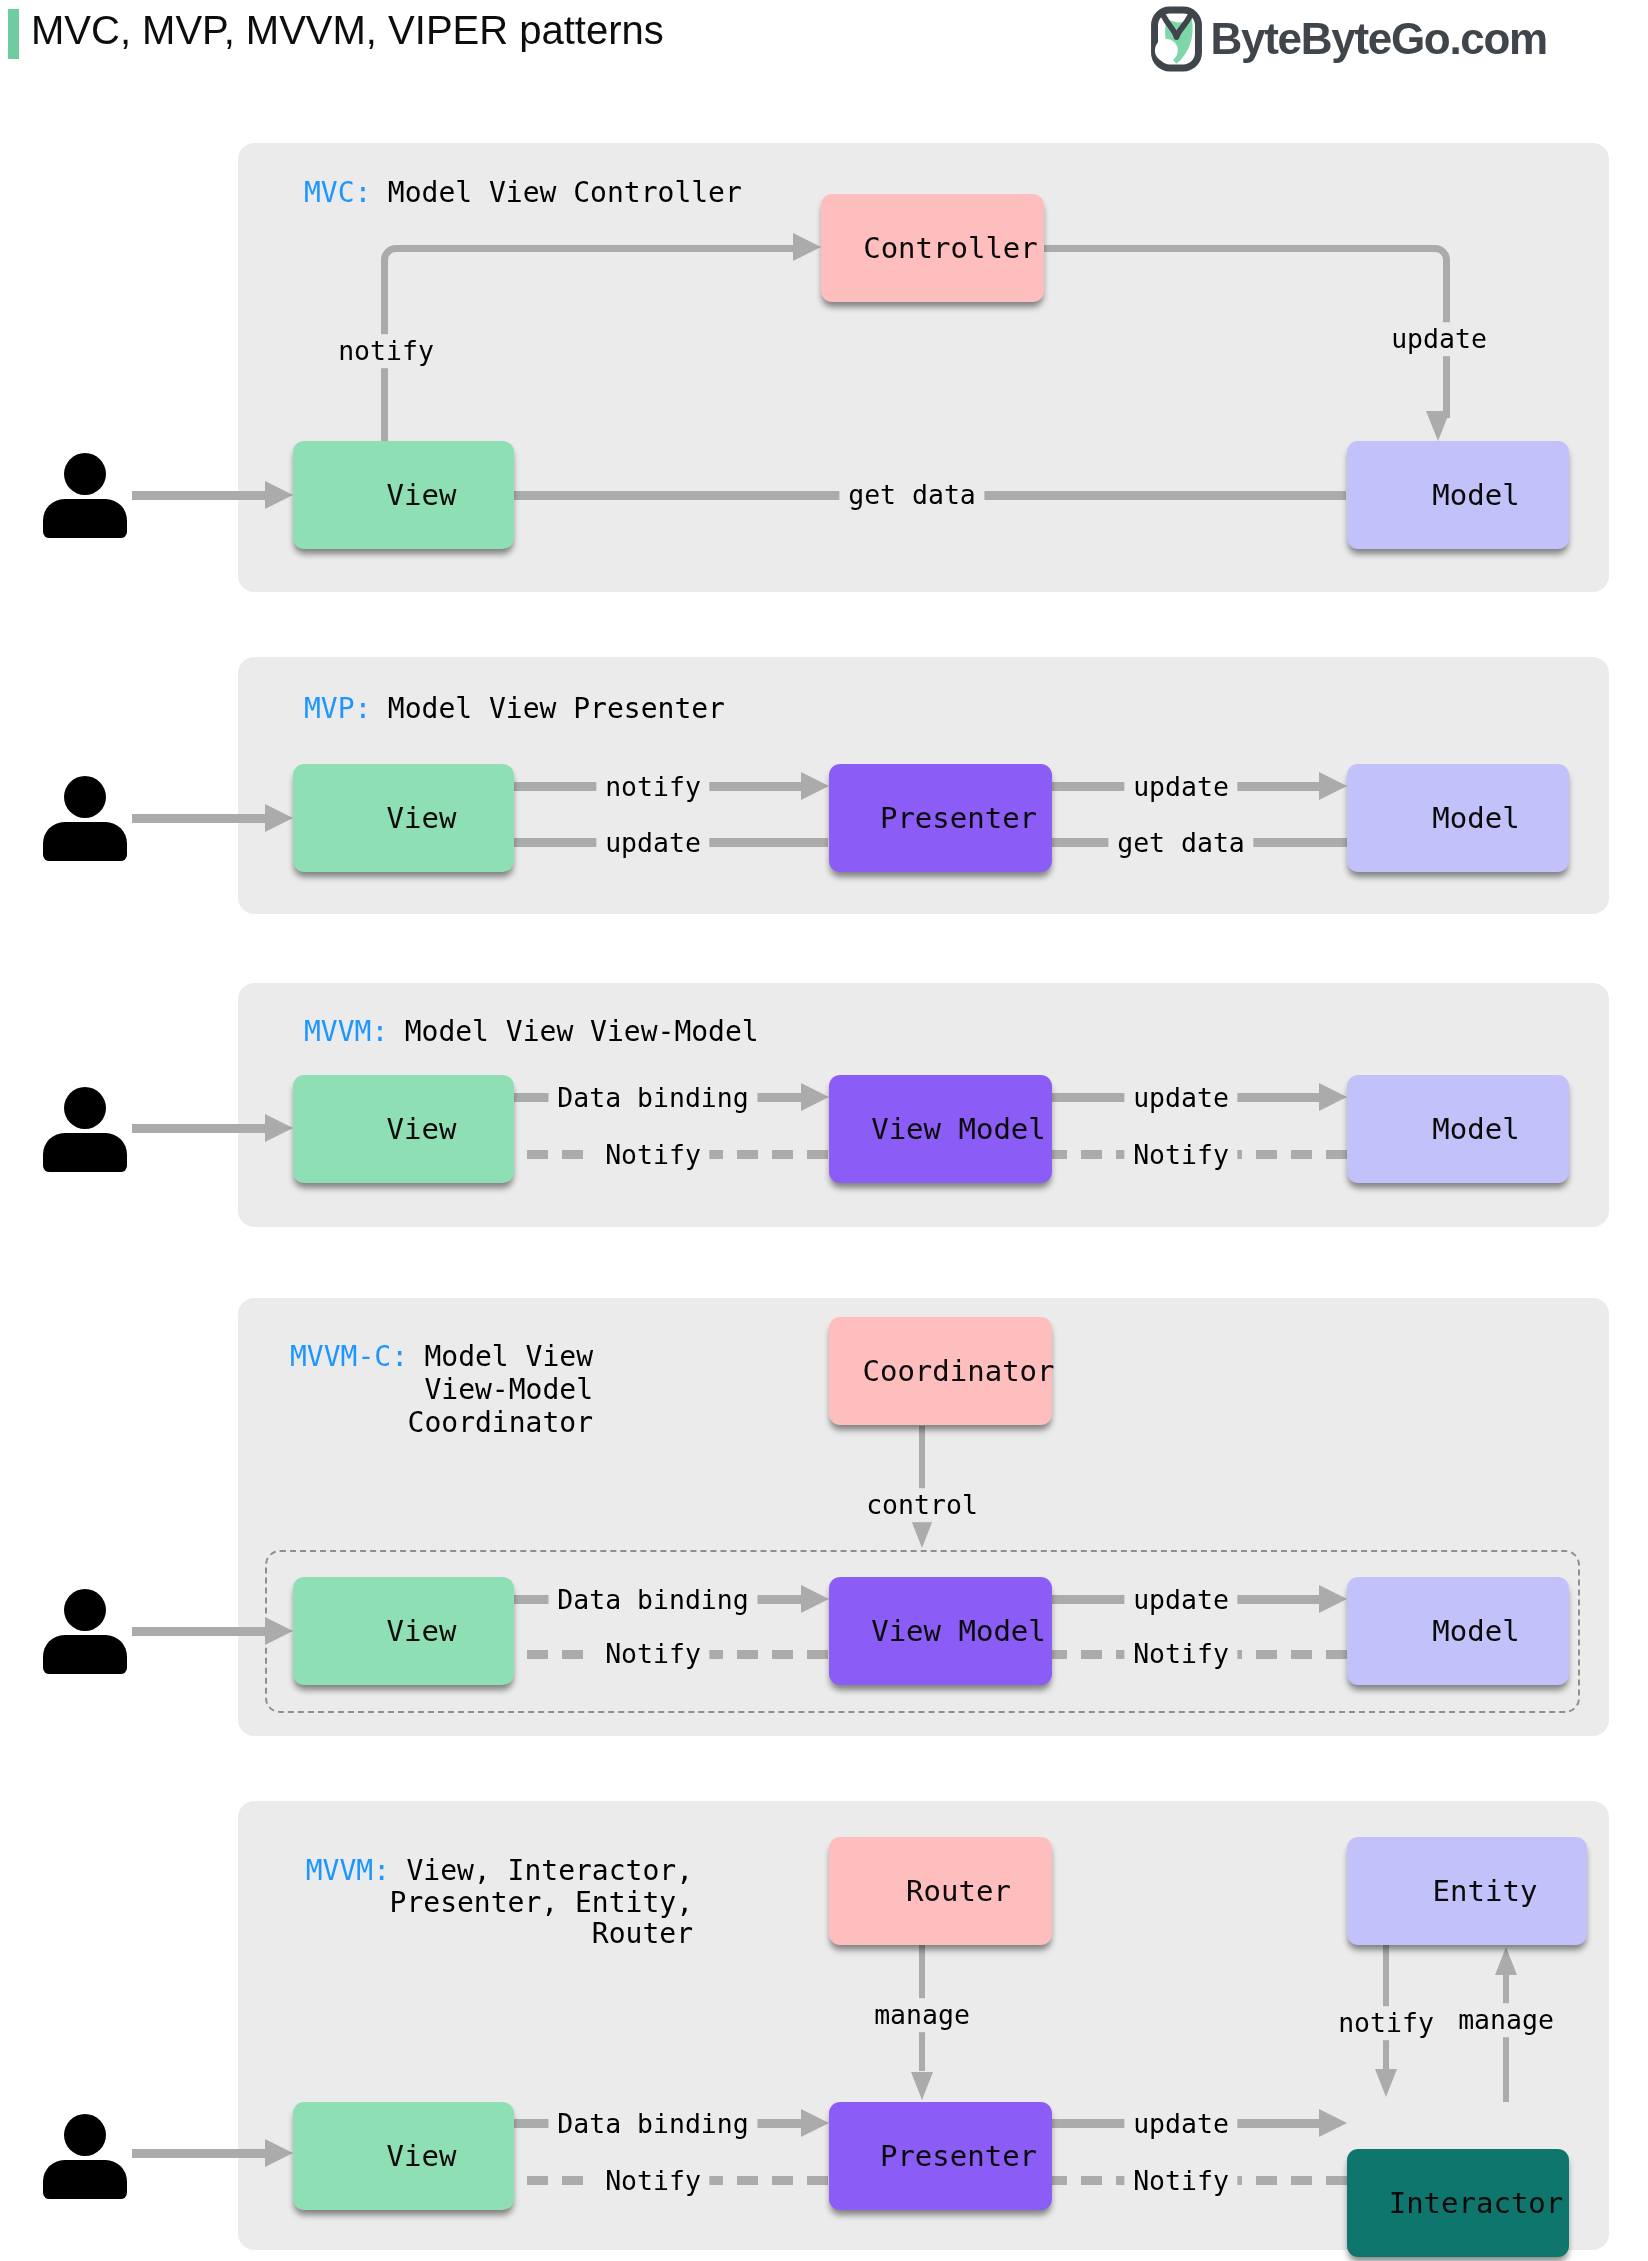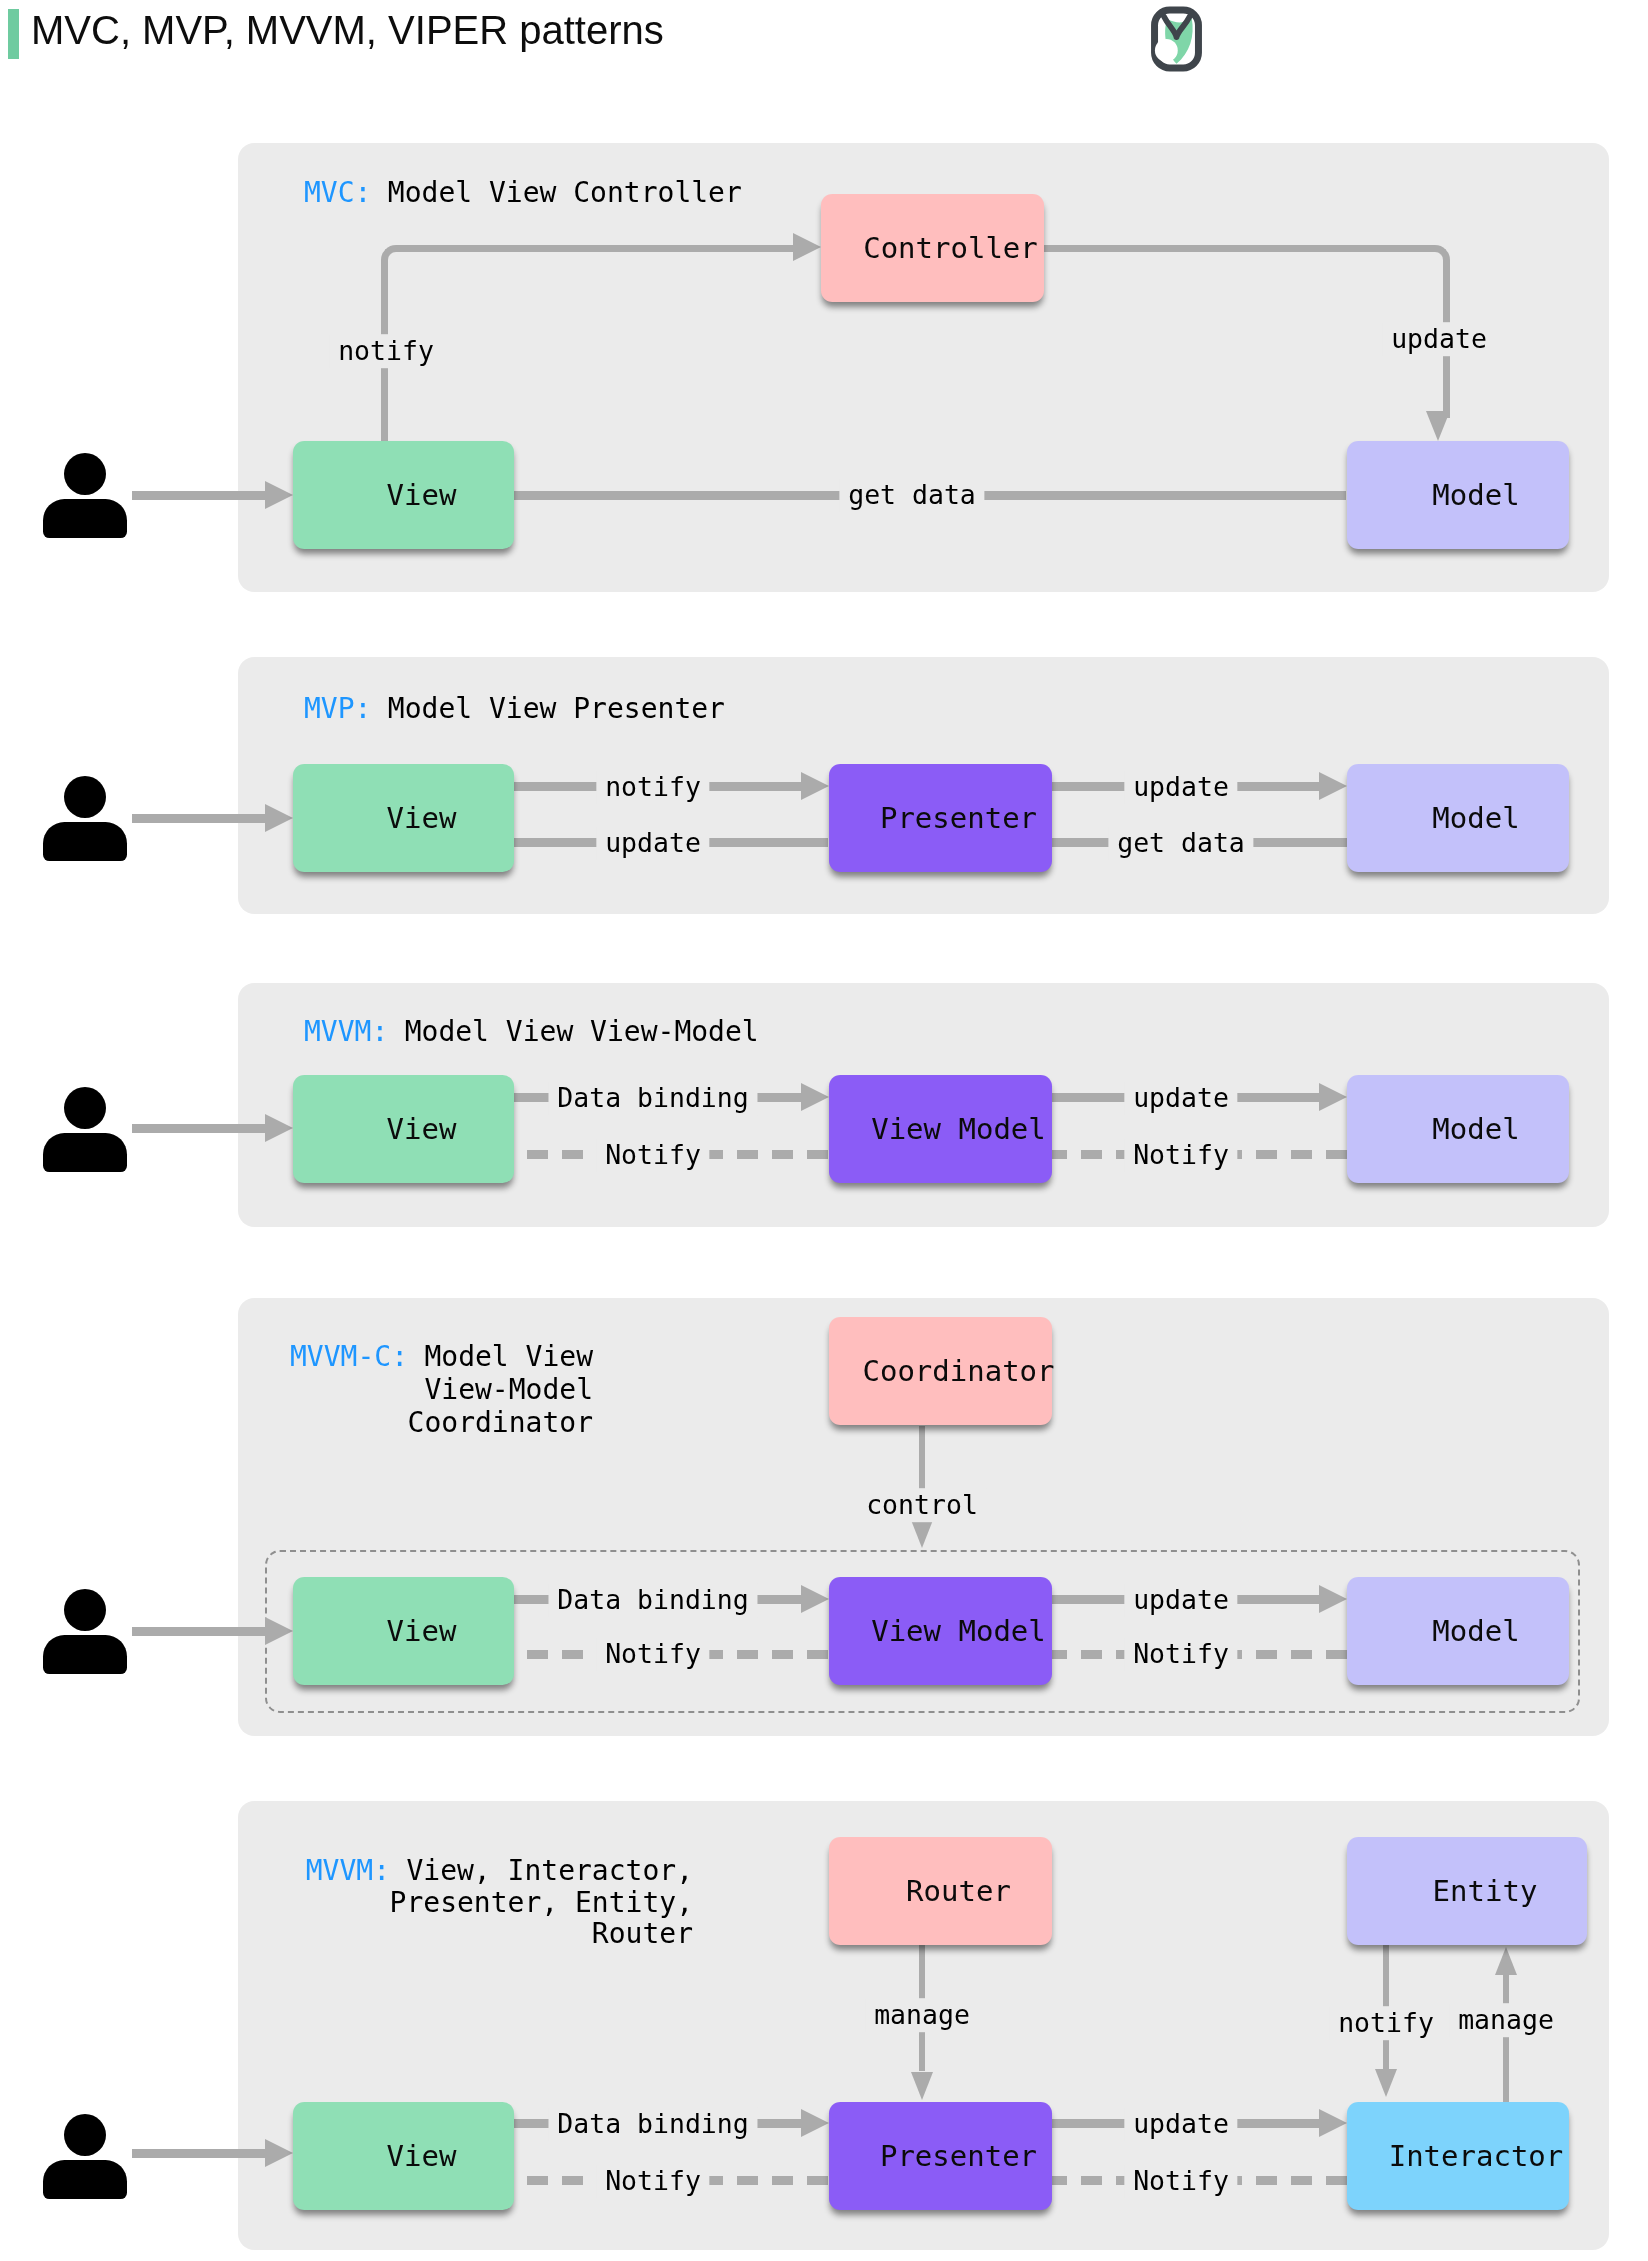--- a/index.html
+++ b/index.html
@@ -26,21 +26,21 @@
   .sec-multi{text-align:right;}
   .sec-multi div{white-space:nowrap;}
   
   .box{position:absolute;height:108px;border-radius:11.3px;display:flex;align-items:center;
       justify-content:center;font-size:29px;color:#0b0b0b;z-index:4;
       box-shadow:0 5.7px 6.3px -1.3px rgba(0,0,0,0.45);padding-left:36px;}
   .green{background:#8FDFB5;}
   .pink{background:#FFBEBE;}
   .purple{background:#C3C1FA;}
   .yellow{background:#8b5cf6;}
-  .magenta{background:#7dd3fc;}
+  .magenta{background:#0f766e;margin-top:47px;}
   
   .ah{position:absolute;height:8.8px;background:var(--arrow);z-index:2;}
   .ah.dash{background:repeating-linear-gradient(270deg,var(--arrow) 0 21px,rgba(0,0,0,0) 21px 35px);}
   .ah.r::after{content:"";position:absolute;left:100%;top:50%;margin-top:-14.5px;width:0;height:0;
       border-top:14.5px solid transparent;border-bottom:14.5px solid transparent;
       border-left:28px solid var(--arrow);}
   .ah.l::before{content:"";position:absolute;right:100%;top:50%;margin-top:-14.5px;width:0;height:0;
       border-top:14.5px solid transparent;border-bottom:14.5px solid transparent;
       border-right:28px solid var(--arrow);}
   
@@ -73,20 +73,21 @@
 
 <div class="accent-bar"></div>
 <h1 class="page-title">MVC, MVP, MVVM, VIPER patterns</h1>
 <div class="brand">
   <svg width="53" height="66" viewBox="0 0 41 52">
     <rect x="3.2" y="3.2" width="34.6" height="45.6" rx="12" fill="#ffffff" stroke="#3F454B" stroke-width="5.5"></rect>
     <path d="M13 10 C21 14.5 27.5 13.5 32.5 9.5 C35 24 31 37 20.5 45.5 C12.5 37.5 9.5 22 13 10 Z" fill="#7FD6A8"></path>
     <circle cx="12.5" cy="35" r="9" fill="#ffffff"></circle>
     <path d="M10.5 8 C14.5 16 19 19 20.5 24.5 M31 8 C27 16 22 19 20.5 24.5" stroke="#3F454B" stroke-width="4.5" fill="none" stroke-linecap="round"></path>
   </svg>
+  <span class="brand-text">ByteByteGo.com</span>
 </div>
 
 <div class="panel" style="top:143px;height:449px;"></div>
 <div class="sec-label" style="left:304px;top:176px;">
   <span class="kw">MVC:</span><span class="rest">Model View Controller</span>
 </div>
 
 <div class="elbow-tl" style="left:381px;top:245px;width:412px;height:197px;"></div>
 <div class="head-r" style="left:793px;top:233px;"></div>
 <span class="alabel" style="left:386px;top:351px;">notify</span>

